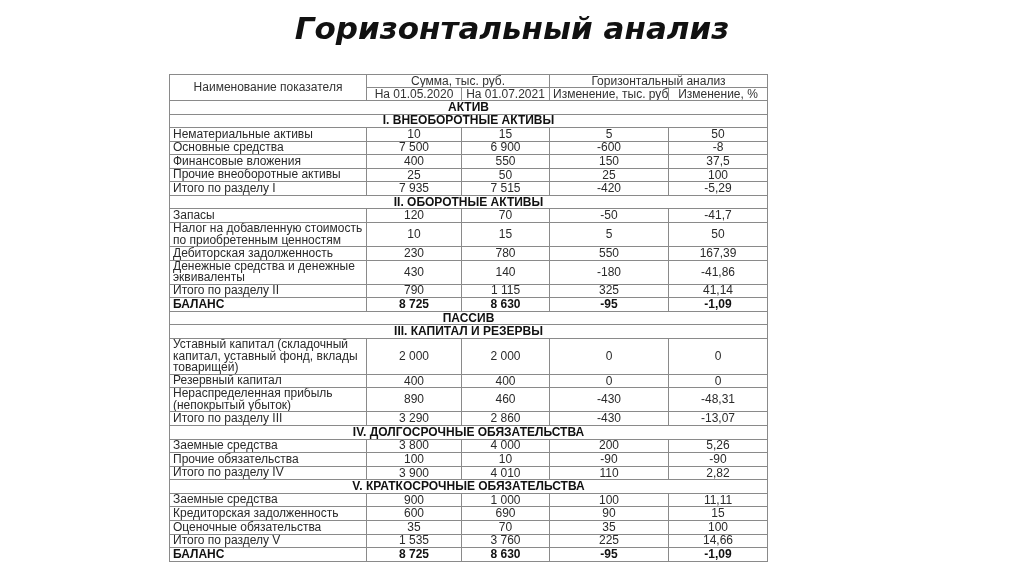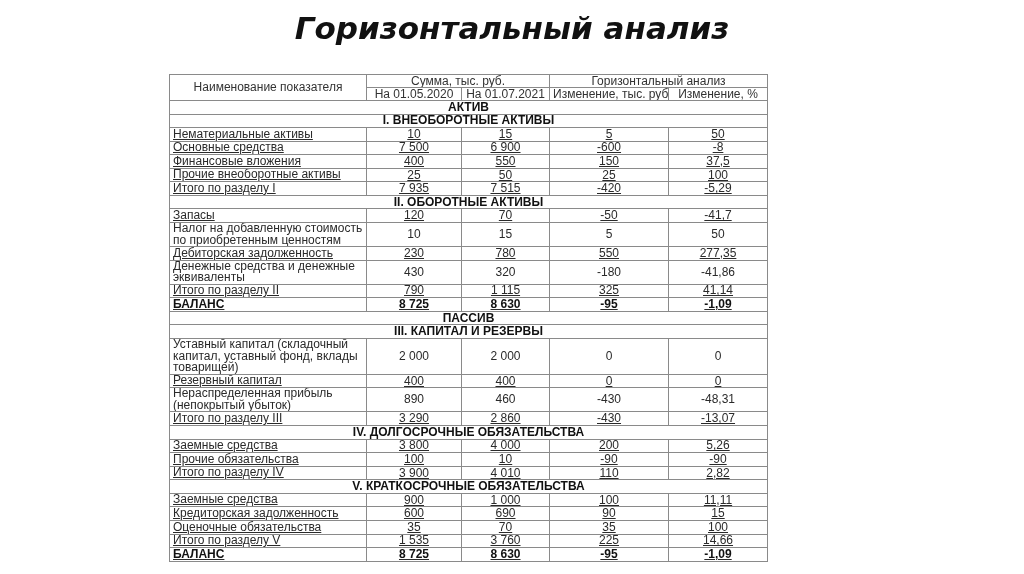--- a/index.html
+++ b/index.html
@@ -21,21 +21,21 @@
     border: 1px solid #8a8a8a; padding: 0 3px; line-height: 11px;
     vertical-align: middle; white-space: nowrap; overflow: hidden;
   }
   .tbl td.c { text-align: center; }
   .tbl td.name { white-space: normal; line-height: 11.5px; }
   .tbl tr.bold td { font-weight: bold; color: #111; }
   .tbl tr.sec td { text-align: center; font-weight: bold; color: #111; }
   .tbl .hdr td { text-align: center; color: #333; }
   col.c0 { width: 197px; } col.c1 { width: 95px; } col.c2 { width: 88px; } col.c3 { width: 119px; } col.c4 { width: 99px; }
   tr.h1 td { height: 12px; }
-  tr.r1 { height: 13.6px; text-decoration: underline; }
+  tr.r1 { height: 13.6px; }
   tr.r2 { height: 23.5px; margin-top: 21px; }
   tr.r3 { height: 36px; }
   tr.hs { height: 13.5px; margin-top: 35px; }
 </style>
 </head>
 <body>
 
 <div class="title">Горизонтальный анализ</div>
 
 <table class="tbl">
@@ -114,26 +114,26 @@
         <td class="c">10</td>
         <td class="c">15</td>
         <td class="c">5</td>
         <td class="c">50</td>
       </tr>
       <tr class="r1">
         <td class="name">Дебиторская задолженность</td>
         <td class="c">230</td>
         <td class="c">780</td>
         <td class="c">550</td>
-        <td class="c">277,35</td>
+        <td class="c">167,39</td>
       </tr>
       <tr class="r2">
         <td class="name">Денежные средства и денежные эквиваленты</td>
         <td class="c">430</td>
-        <td class="c">320</td>
+        <td class="c">140</td>
         <td class="c">-180</td>
         <td class="c">-41,86</td>
       </tr>
       <tr class="r1">
         <td class="name">Итого по разделу II</td>
         <td class="c">790</td>
         <td class="c">1 115</td>
         <td class="c">325</td>
         <td class="c">41,14</td>
       </tr>

